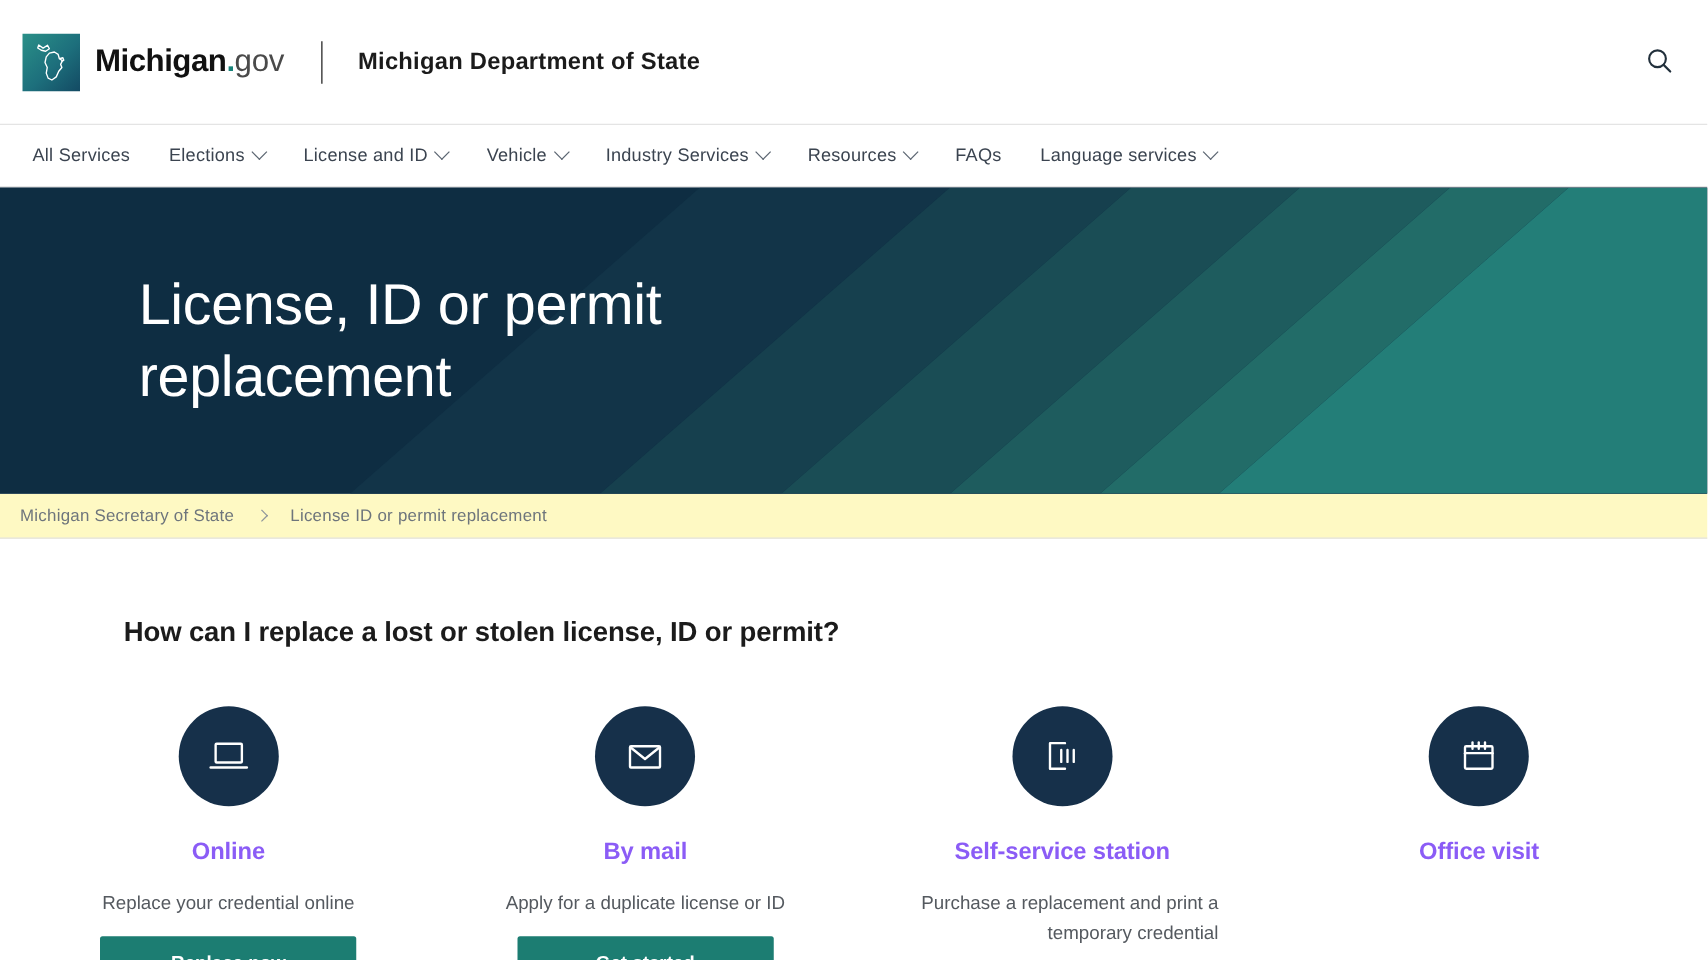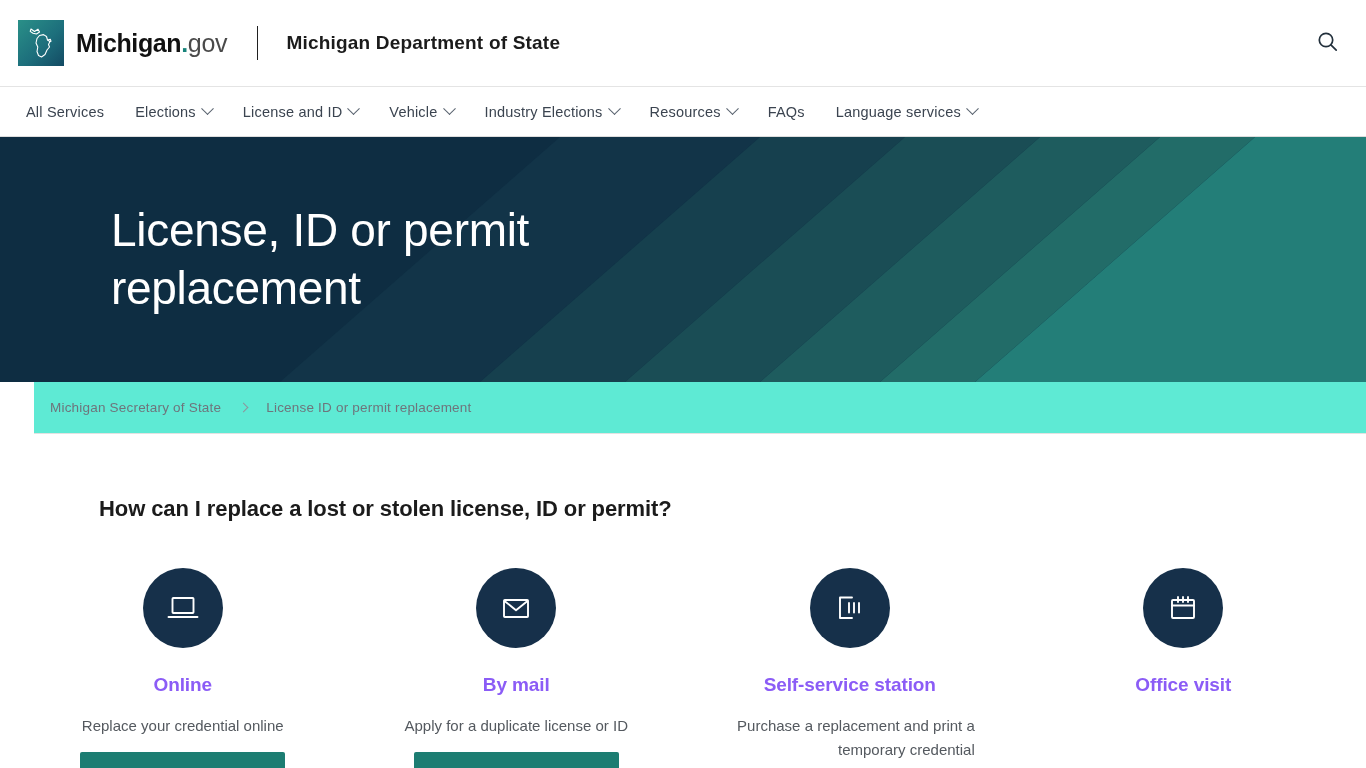--- a/index.html
+++ b/index.html
@@ -7,21 +7,21 @@
   html, body {
     width: 1366px;
     height: 768px;
     overflow: hidden;
     background: #ffffff;
     font-family: "Liberation Sans", sans-serif;
   }
 
   
   .site-header {
-    height: 87px;
+    height: 100px;
     background: #ffffff;
     border-bottom: 1px solid #e4e4e4;
     display: flex;
     align-items: center;
     padding: 0 18px 0 18px;
     position: relative;
   }
 
   .brand-lockup {
     display: flex;
@@ -141,28 +141,27 @@
     color: #ffffff;
     font-size: 46px;
     font-weight: 300;
     line-height: 1.26;
     letter-spacing: -0.3px;
     max-width: 560px;
   }
 
   
   .breadcrumb-bar {
-    height: 52px;
-    background: #5eead4;
+    height: 36px;
+    background: #fef9c3;
     border-bottom: 1px solid #e2e2e2;
     display: flex;
     align-items: center;
     padding-left: 16px;
     gap: 14px;
-    margin-left: 34px;
   }
   .crumb {
     font-size: 13.5px;
     color: #6e757c;
     letter-spacing: 0.2px;
     cursor: pointer;
     white-space: nowrap;
   }
   .crumb.current { cursor: default; }
   .crumb-sep {
@@ -285,21 +284,21 @@
   </div>
   <div class="nav-item">
     <span>License and ID</span>
     <span class="chev"></span>
   </div>
   <div class="nav-item">
     <span>Vehicle</span>
     <span class="chev"></span>
   </div>
   <div class="nav-item">
-    <span>Industry Elections</span>
+    <span>Industry Services</span>
     <span class="chev"></span>
   </div>
   <div class="nav-item">
     <span>Resources</span>
     <span class="chev"></span>
   </div>
   <div class="nav-item">
     <span>FAQs</span>
   </div>
   <div class="nav-item">

